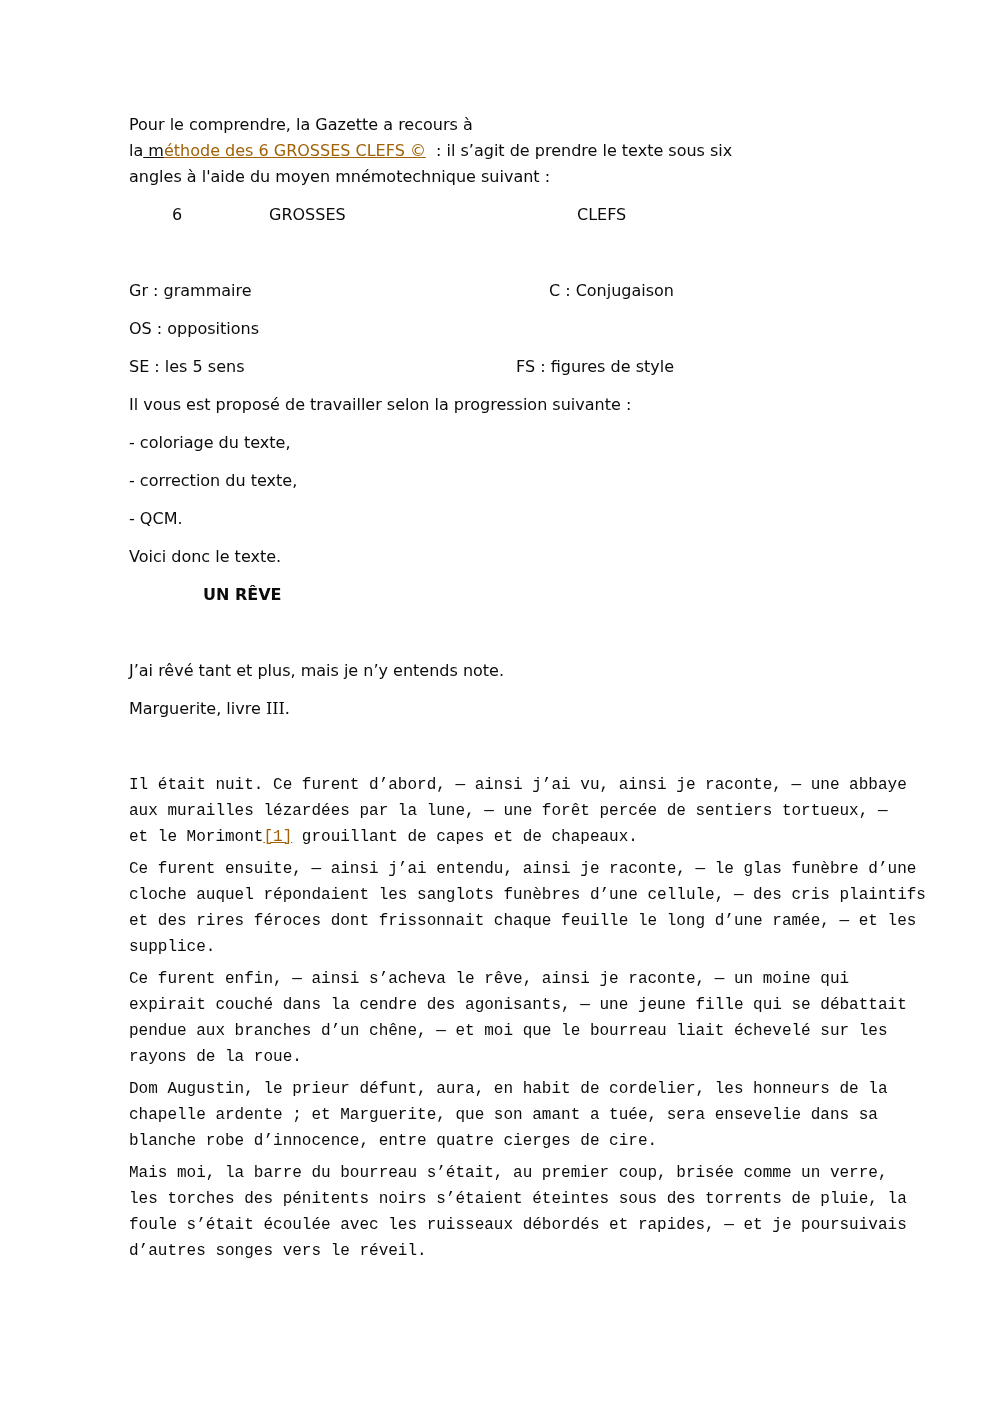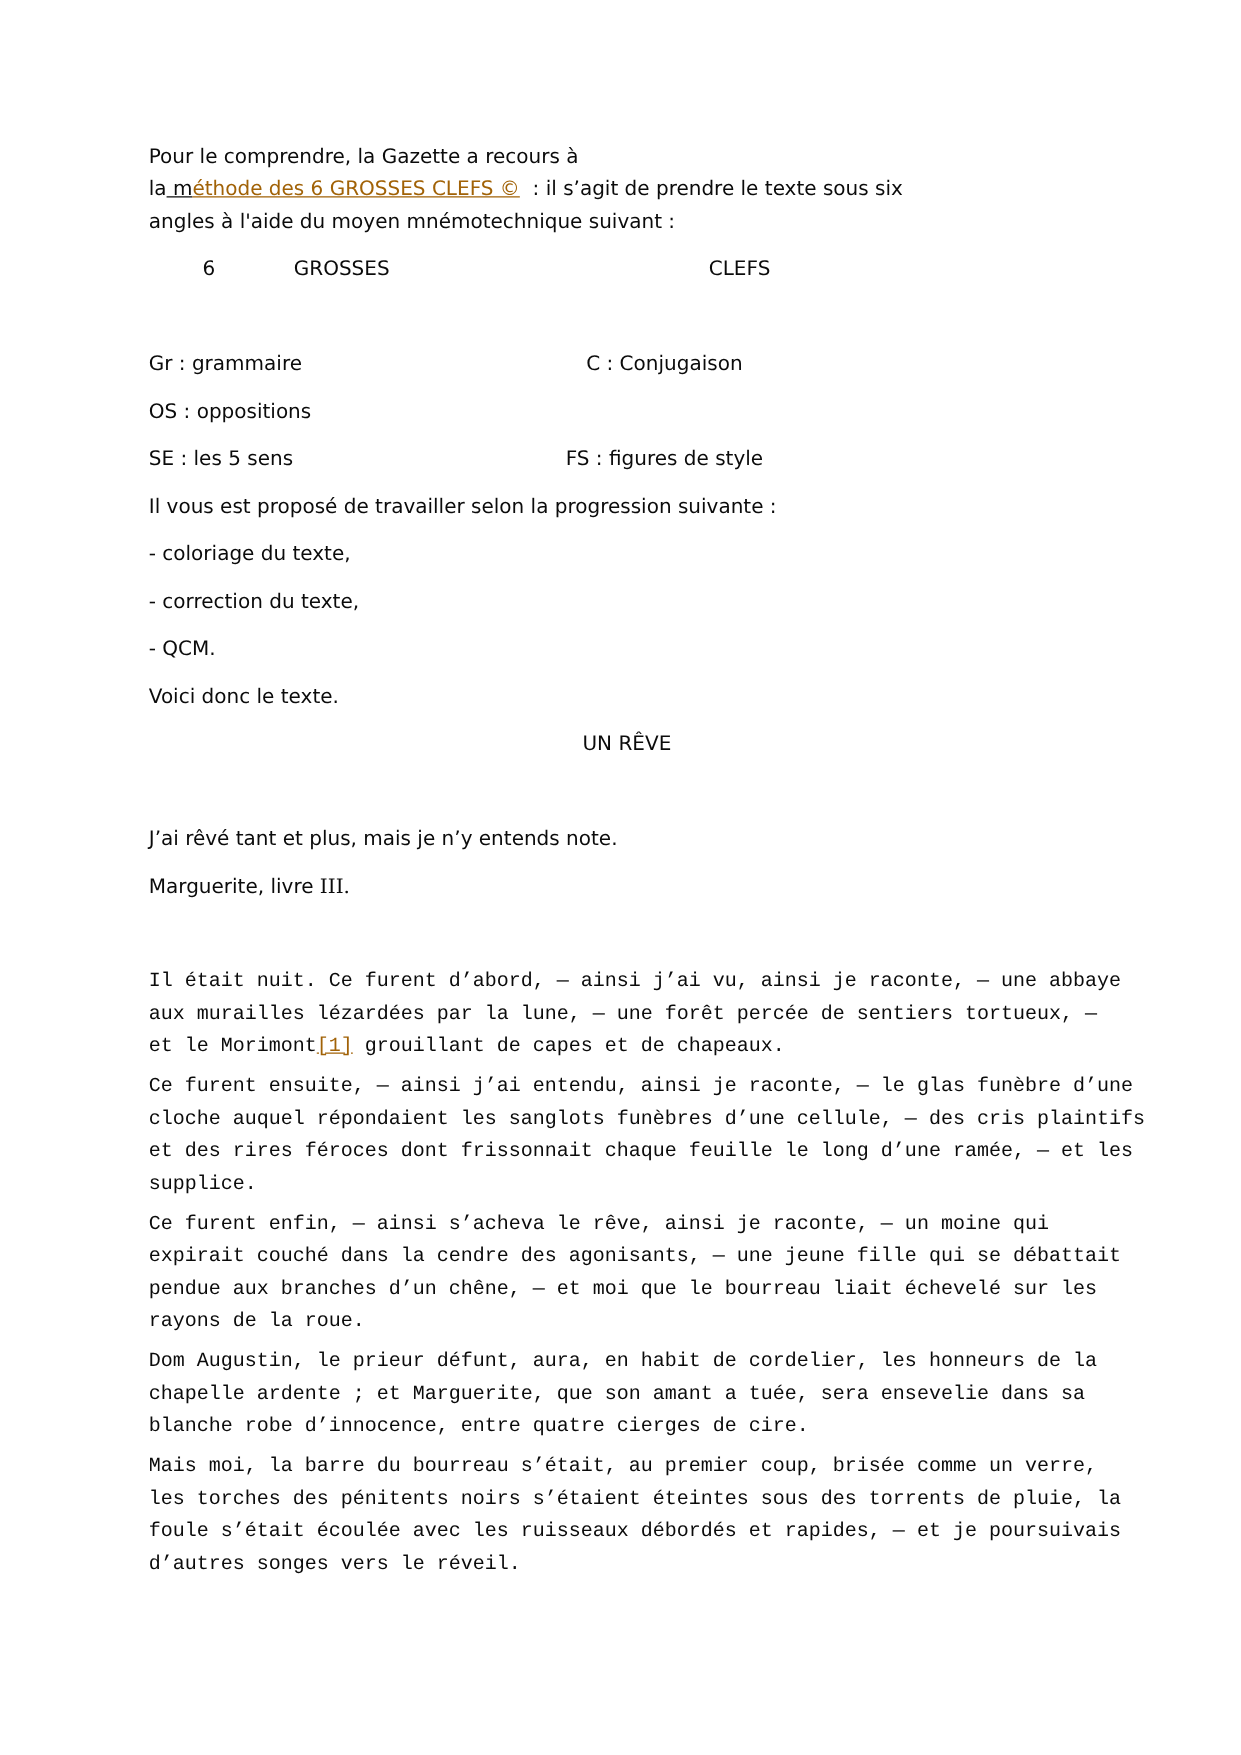--- a/index.html
+++ b/index.html
@@ -14,51 +14,51 @@
     font-family: "DejaVu Sans", "Liberation Sans", sans-serif;
     font-size: 16px;
     line-height: 26px;
     color: #0b0b0b;
   }
   .page {
     box-sizing: border-box;
     width: 920px;
     height: 1404px;
     padding: 112px 110px 0 119px;
+    margin-left: 10px;
   }
   .para { margin: 0 0 12px 0; }
   .para.body { margin-bottom: 6px; font-family: Liberation Mono, monospace; }
   .line { display: block; white-space: pre; }
   .u { text-decoration: underline; }
   a.link {
     color: #a16207;
     text-decoration: underline;
     cursor: pointer;
   }
   .mnemo {
     position: relative;
     height: 26px;
     margin-bottom: 12px;
   }
   .mnemo span { position: absolute; top: 0; white-space: pre; }
   .mnemo .m-n { left: 43px; }
-  .mnemo .m-g { left: 116px; }
+  .mnemo .m-g { left: 140px; }
   .mnemo .m-c { left: 448px; }
   .spacer { height: 38px; }
   .key-row {
     display: flex;
     margin-bottom: 12px;
   }
   .key-left { width: 280px; white-space: pre; }
-  .key-right { width: 265px; text-align: center; white-space: pre; }
+  .key-right { width: 265px; text-align: right; white-space: pre; }
   .title {
-    font-weight: normal;
+    font-weight: bold;
     padding-left: 74px;
     margin: 0 0 12px 0;
-    text-align: center;
   }
   .serif { font-family: "DejaVu Serif", "Liberation Serif", serif; }
 </style>
 </head>
 <body>
 
 <div class="page">
 
   <p class="para">
     <span class="line">Pour le comprendre, la Gazette a recours à</span>

